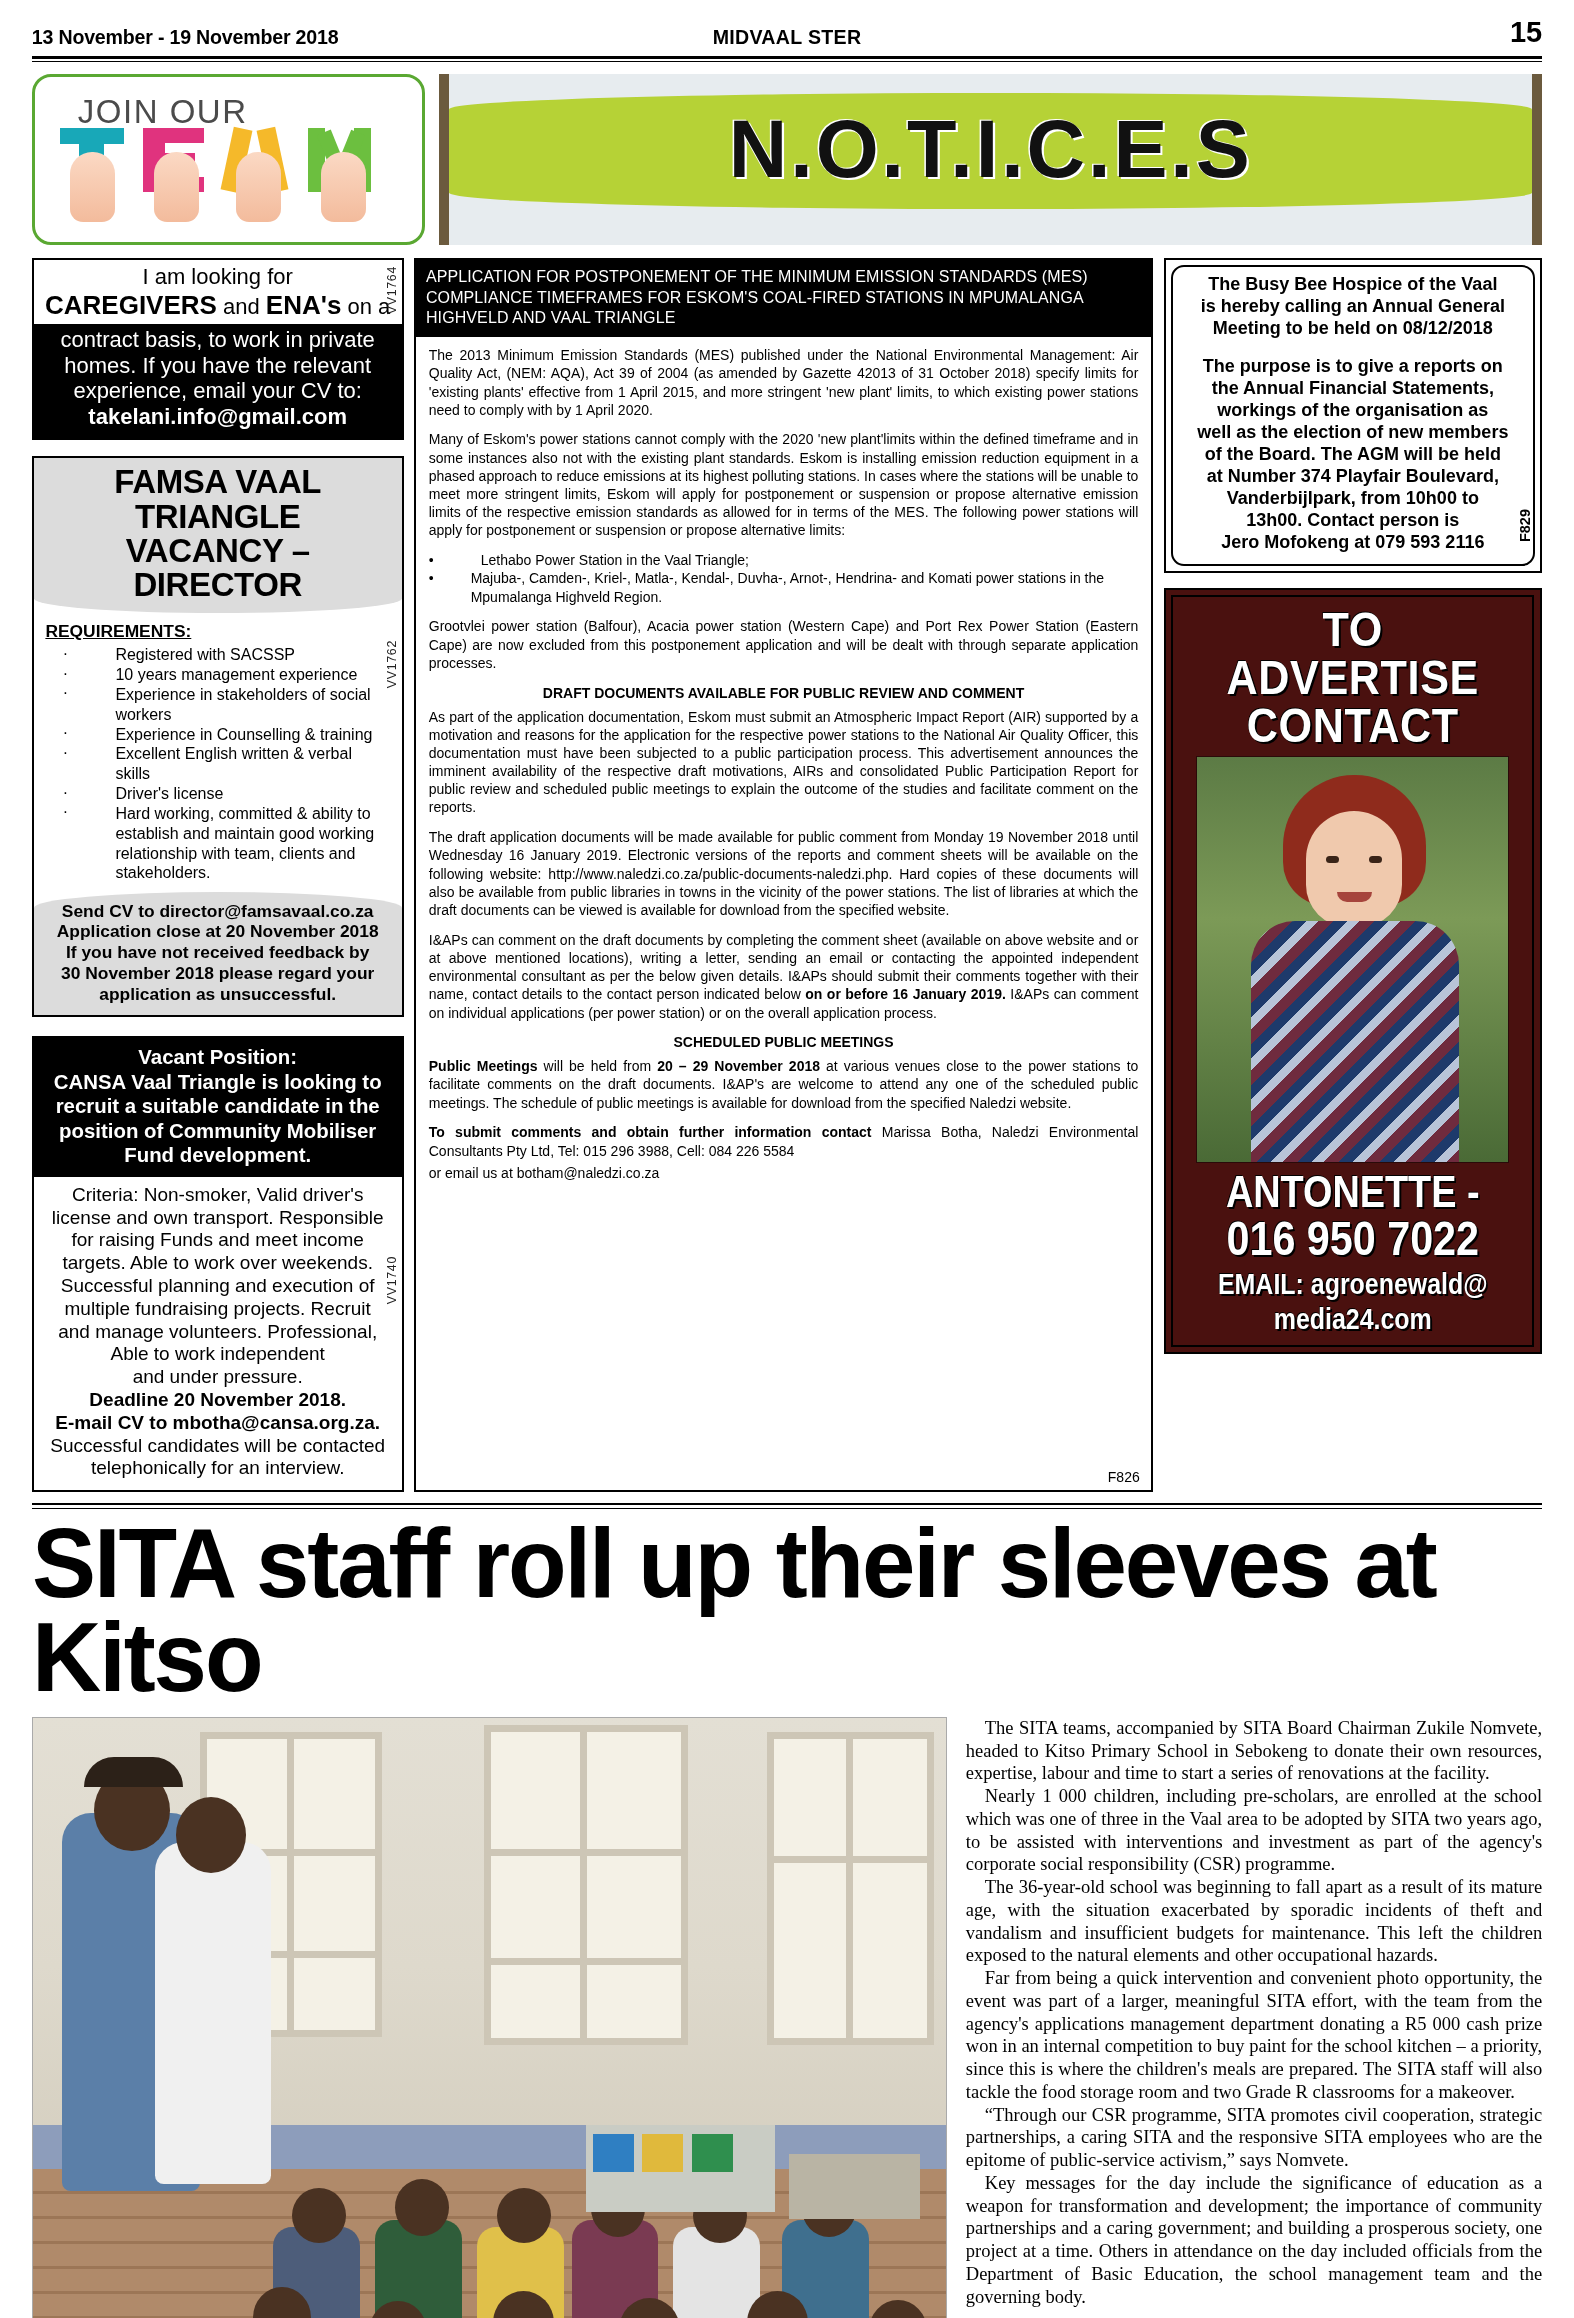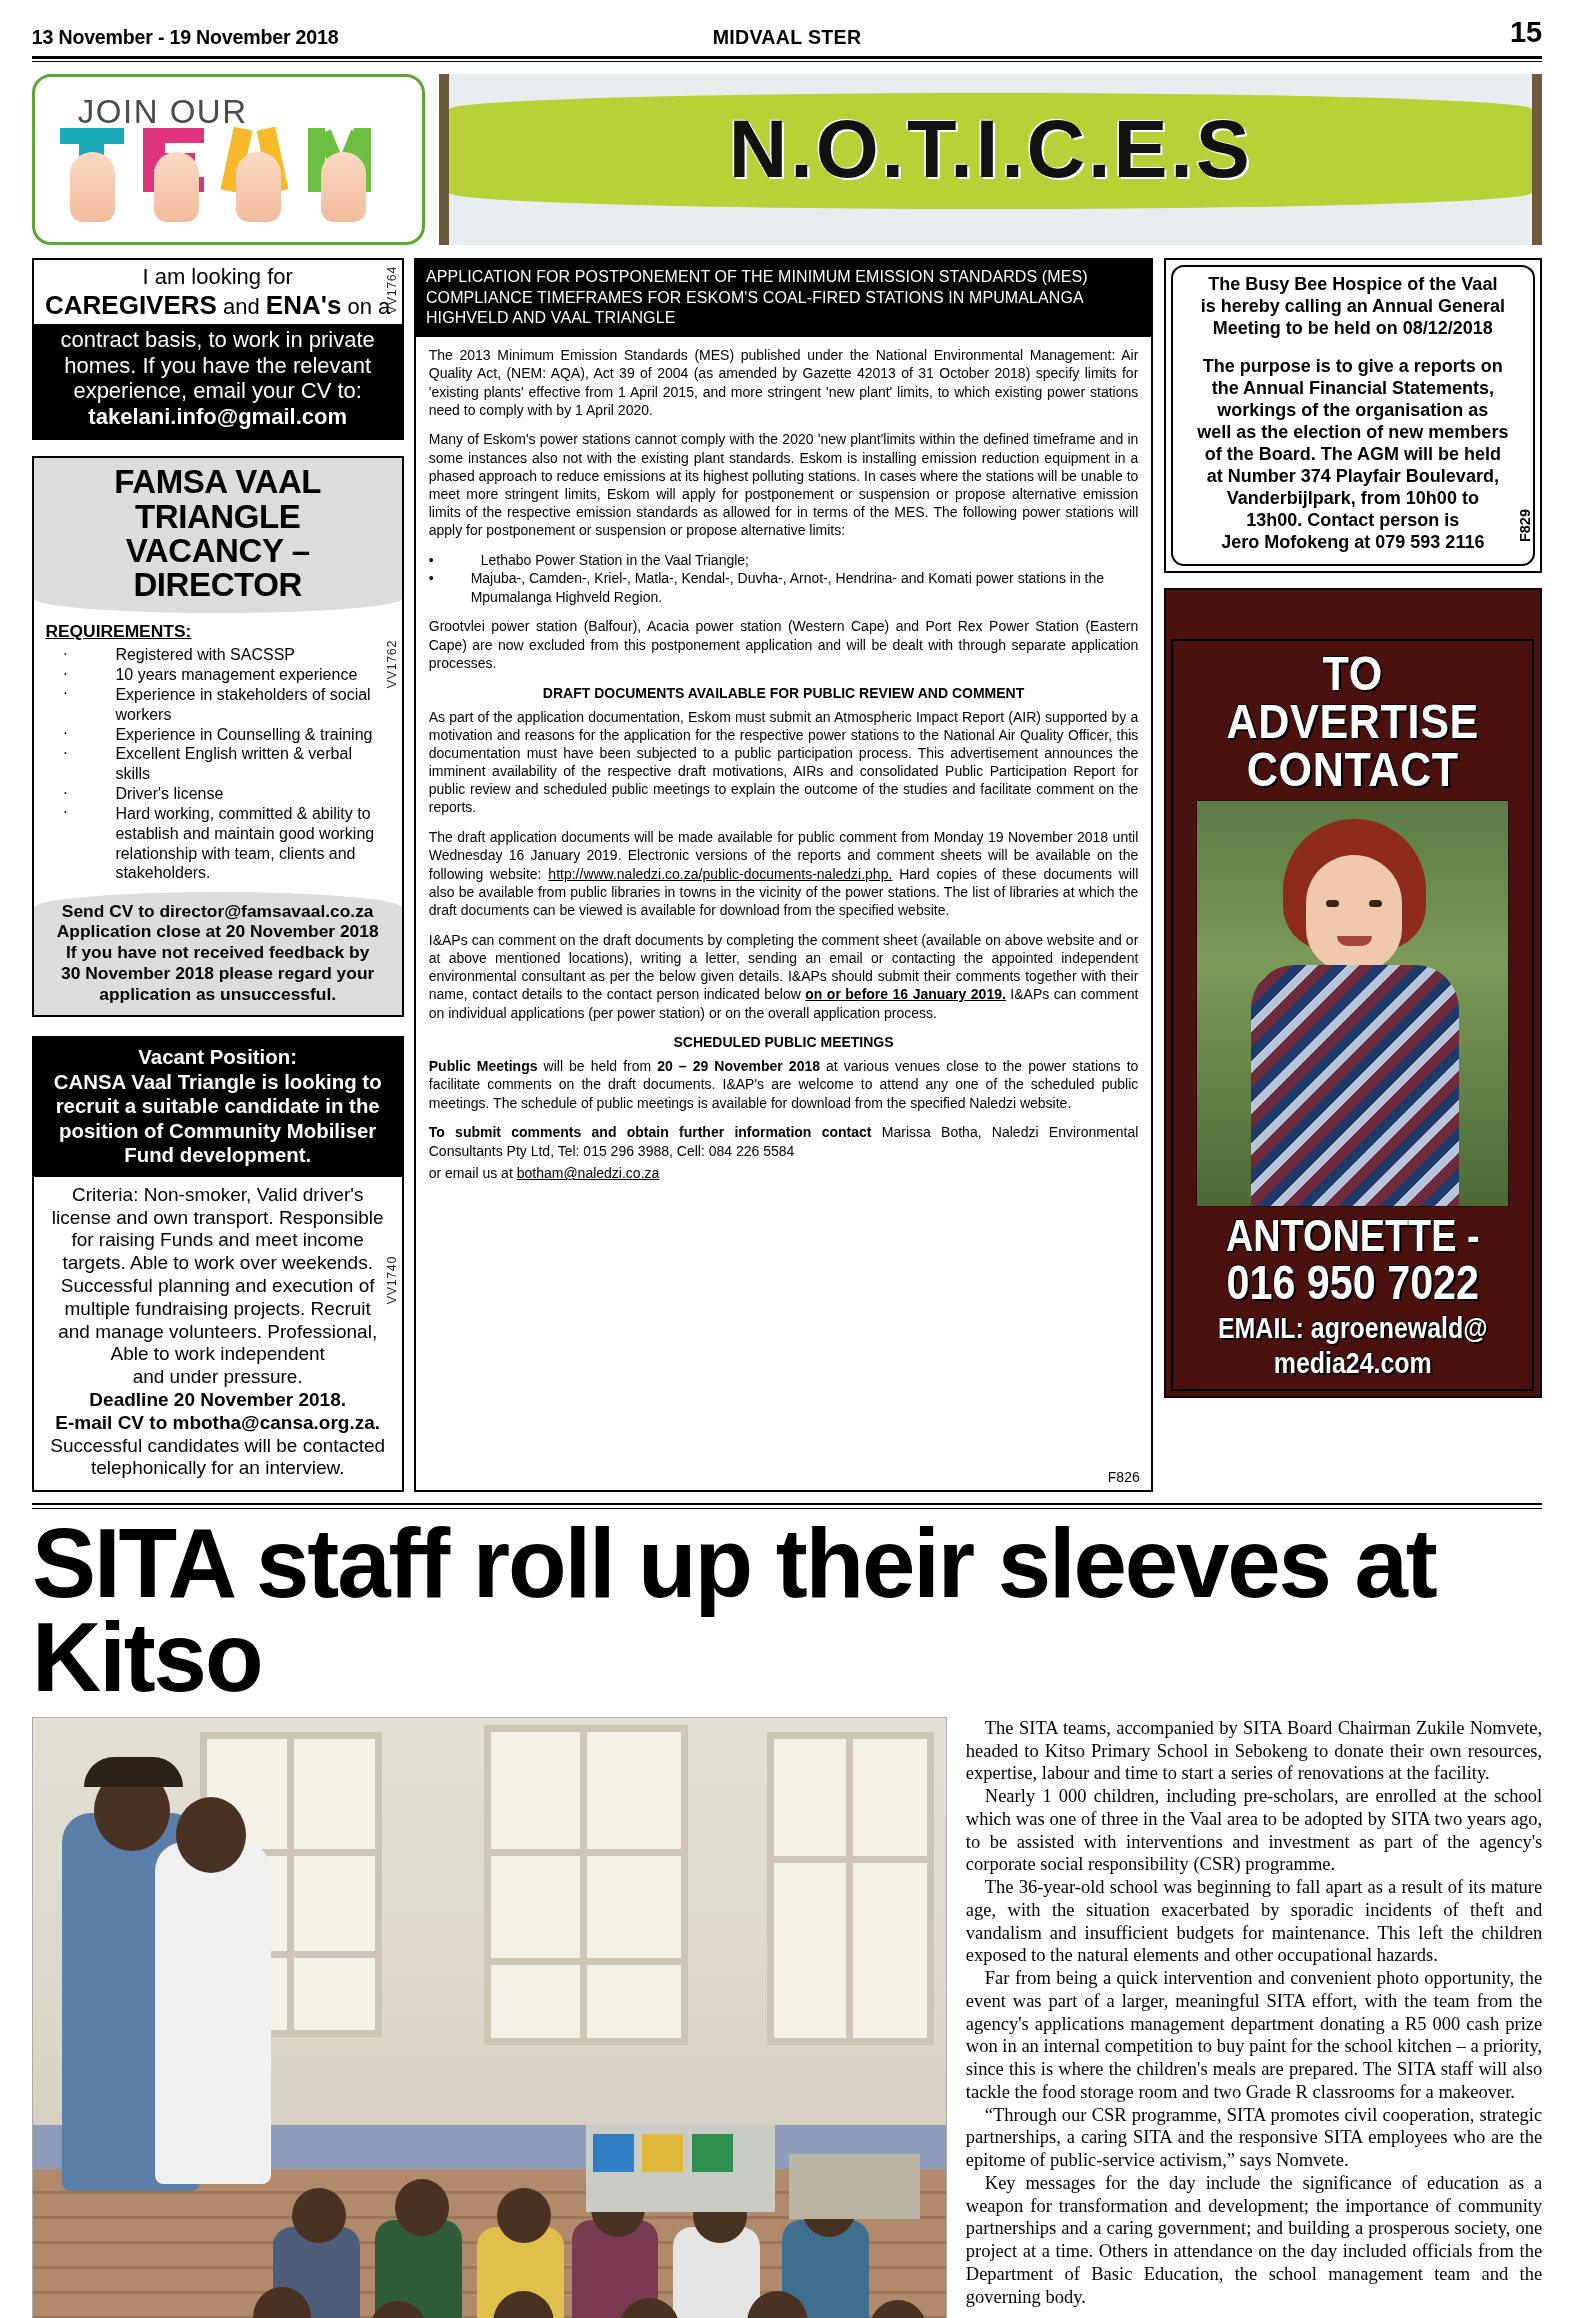--- a/index.html
+++ b/index.html
@@ -95,37 +95,37 @@
   .ad-eskom { border:2.9px solid #000; background:#fff; position:relative; height:100%; }
   .esk-head { background:#000; color:#fff; padding:7.3px 10.2px 8.7px 10.2px; }
   .esk-head div { font-size:16px; font-weight:normal; line-height:1.28; letter-spacing:0.1px; }
   .esk-body { padding:8.7px 13px 5.8px 13px; }
   .esk-body p { font-size:14px; line-height:1.30; margin:0 0 11.6px 0; text-align:justify; }
   .esk-body p.tight { margin-bottom:4.4px; }
   .esk-center { text-align:center !important; font-weight:bold; font-size:14.5px;
                 margin:4.4px 0 5.8px 0 !important; }
   .esk-bul { display:flex; font-size:14px; line-height:1.3; }
   .esk-bul .bd { width:52px; }
-  .u { text-decoration:underline; }
+  .u { }
   .b { font-weight:bold; }
   .esk-code { position:absolute; right:11.6px; bottom:5.8px; font-size:14px; }
 
   
   .ad-bee { border:2.9px solid #000; position:relative; background:#fff; }
   .bee-inner { border:2.2px solid #000; border-radius:13px; margin:5.1px; padding:7.3px 7.3px 10.2px 7.3px;
                text-align:center; }
   .bee-inner div { font-size:18px; font-weight:bold; line-height:1.22; }
   .bee-gap { height:16px; }
   .bee-code { position:absolute; right:7.3px; bottom:29px; writing-mode:vertical-rl;
               transform:rotate(180deg); font-size:14.5px; font-weight:bold; }
 
   
   .ad-adv { border:2.9px solid #000; margin-top:14.5px; background:#4a110f; position:relative;
             padding:5.8px; }
-  .adv-in { border:2.2px solid #000; background:#4a110f; padding:7.3px 5.8px 10.2px 5.8px; text-align:center;margin-top:44px; }
+  .adv-in { border:2.2px solid #000; background:#4a110f; padding:7.3px 5.8px 10.2px 5.8px; text-align:center; }
   .adv-big { font-family:"Liberation Sans", sans-serif; font-weight:bold; color:#fff;
              font-size:49px; line-height:0.98; letter-spacing:0.7px;
              text-shadow:2.2px 2.2px 0 #000, -0.7px -0.7px 0 #000;
              transform:scaleX(0.88); transform-origin:center; }
   .adv-photo { margin:7.3px auto 7.3px auto; width:313px; height:407px; position:relative;
                overflow:hidden; border:1.5px solid #2a0a09;
                background:linear-gradient(180deg,#5c7b45 0%, #7c9a57 40%, #4a6a36 100%); }
   .ph-hair { position:absolute; left:86px; top:17.4px; width:143px; height:131px;
              background:#8f2b1c; border-radius:71px 71px 44px 44px; }
   .ph-face { position:absolute; left:109px; top:54px; width:96px; height:116px;

